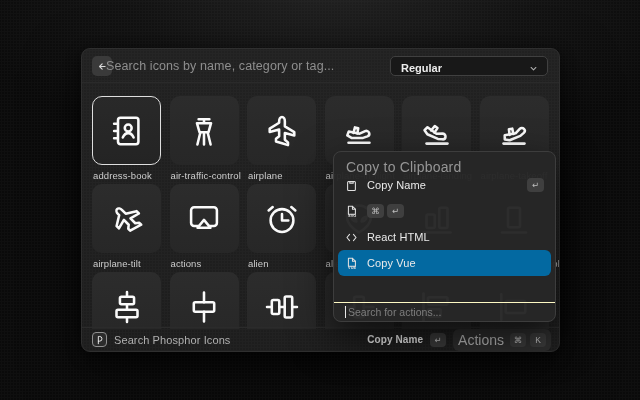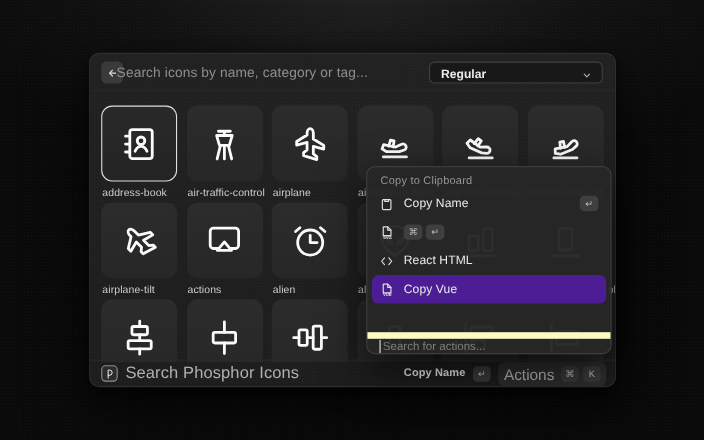--- a/index.html
+++ b/index.html
@@ -37,39 +37,39 @@
   .grid { position:absolute; left:0; top:35px; width:100%; height:245px; overflow:hidden; }
   .tile { position:absolute; width:69px; height:69px; background:linear-gradient(#2c2c2c,#272727);
     border-radius:10px; display:flex; align-items:center; justify-content:center; }
   .tile.selected { border:1.5px solid #dedede; background:linear-gradient(#292929,#242424); }
   .tile svg { width:36px; height:36px; }
   .tile-label { position:absolute; font-size:9.5px; color:#cdcdcd; letter-spacing:0.1px; white-space:nowrap; }
   
   .menu { position:absolute; left:333px; top:151px; width:223px; height:171px;
     background:rgba(38,38,38,0.97); border:1px solid #3d3d3d; border-radius:8px;
     box-shadow:0 16px 42px rgba(0,0,0,0.65); z-index:5; display:flex; flex-direction:column; }
-  .menu-header { height:20px; padding:7px 12px 0; font-size:10px; color:#969696; letter-spacing:0.2px; }
+  .menu-header { height:20px; padding:7px 12px 0; font-size:14px; color:#969696; letter-spacing:0.2px; }
   .menu-items { height:130px; }
   .menu-item { height:26px; margin:0 4px; padding:0 7px; border-radius:6px;
     display:flex; align-items:center; gap:9px; }
-  .menu-item.highlight { background:#4c1d95; }
+  .menu-item.highlight { background:#0369a1; }
   .menu-item svg { width:13px; height:13px; flex:none; }
   .menu-item .mi-label { font-size:11px; color:#eaeaea; font-weight:500; flex:1; letter-spacing:0.1px; }
   .keys { display:flex; gap:3px; }
   .key { min-width:17px; height:14px; padding:0 3px; background:#3f3f3f; border-radius:4px;
     font-size:8.5px; color:#bfbfbf; display:flex; align-items:center; justify-content:center; }
-  .menu-search { flex:1; border-top:6px solid #fef9c3; display:flex; align-items:center; padding:0 11px; }
+  .menu-search { flex:1; border-top:1px solid #fef9c3; display:flex; align-items:center; padding:0 11px; }
   .caret { width:1px; height:12px; background:#e8e8e8; margin-right:2px; }
   .menu-search .ph { font-size:10.5px; color:#7e7e7e; }
   
   .footer { position:absolute; left:0; bottom:0; width:100%; height:24px;
     border-top:1px solid #2b2b2b; display:flex; align-items:center; padding:0 8px 0 10px; }
   .brand-badge { width:15px; height:15px; border-radius:4px; background:#2c2c2c;
     border:1.3px solid #909090; display:flex; align-items:center; justify-content:center; flex:none; }
-  .brand-text { font-size:15px; color:#b0b0b0; margin-left:7px; letter-spacing:0.1px; }
+  .brand-text { font-size:11px; color:#b0b0b0; margin-left:7px; letter-spacing:0.1px; }
   .footer-right { margin-left:auto; display:flex; align-items:center; gap:7px; }
   .primary-label { font-size:10px; font-weight:700; color:#f2f2f2; letter-spacing:0.1px; }
   .fkey { min-width:16px; height:14px; padding:0 3px; background:#3d3d3d; border-radius:4px;
     font-size:8.5px; color:#c9c9c9; display:flex; align-items:center; justify-content:center; }
   .actions-pill { display:flex; align-items:center; gap:4px; background:#2f2f2f;
     border-radius:6px; padding:3px 5px; }
   .actions-pill .a-label { font-size:14px; color:#bdbdbd; margin-right:2px; }
   svg { display:block; }
 </style>
 </head>

